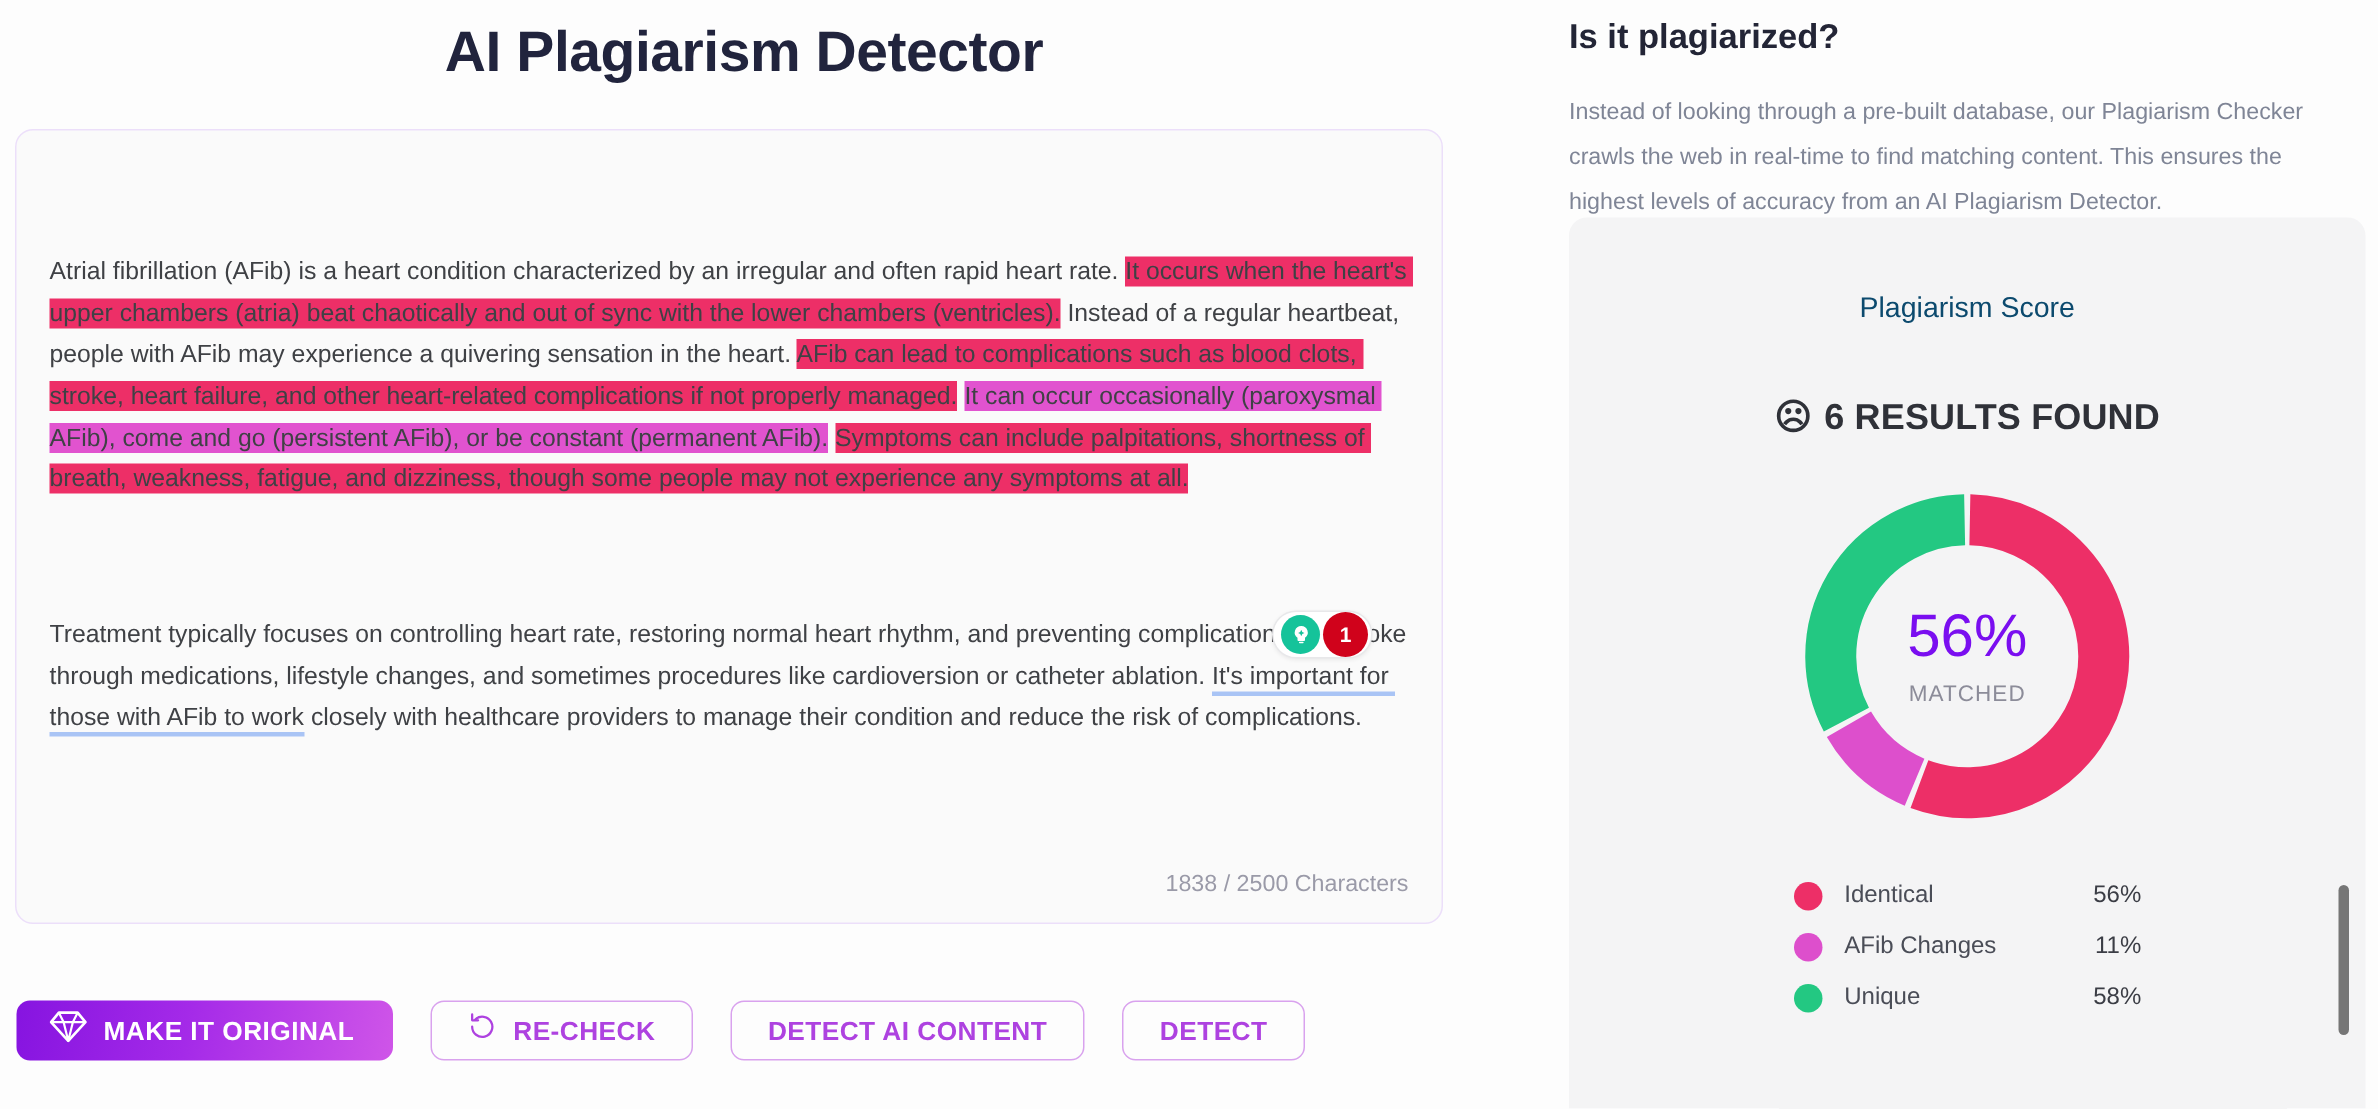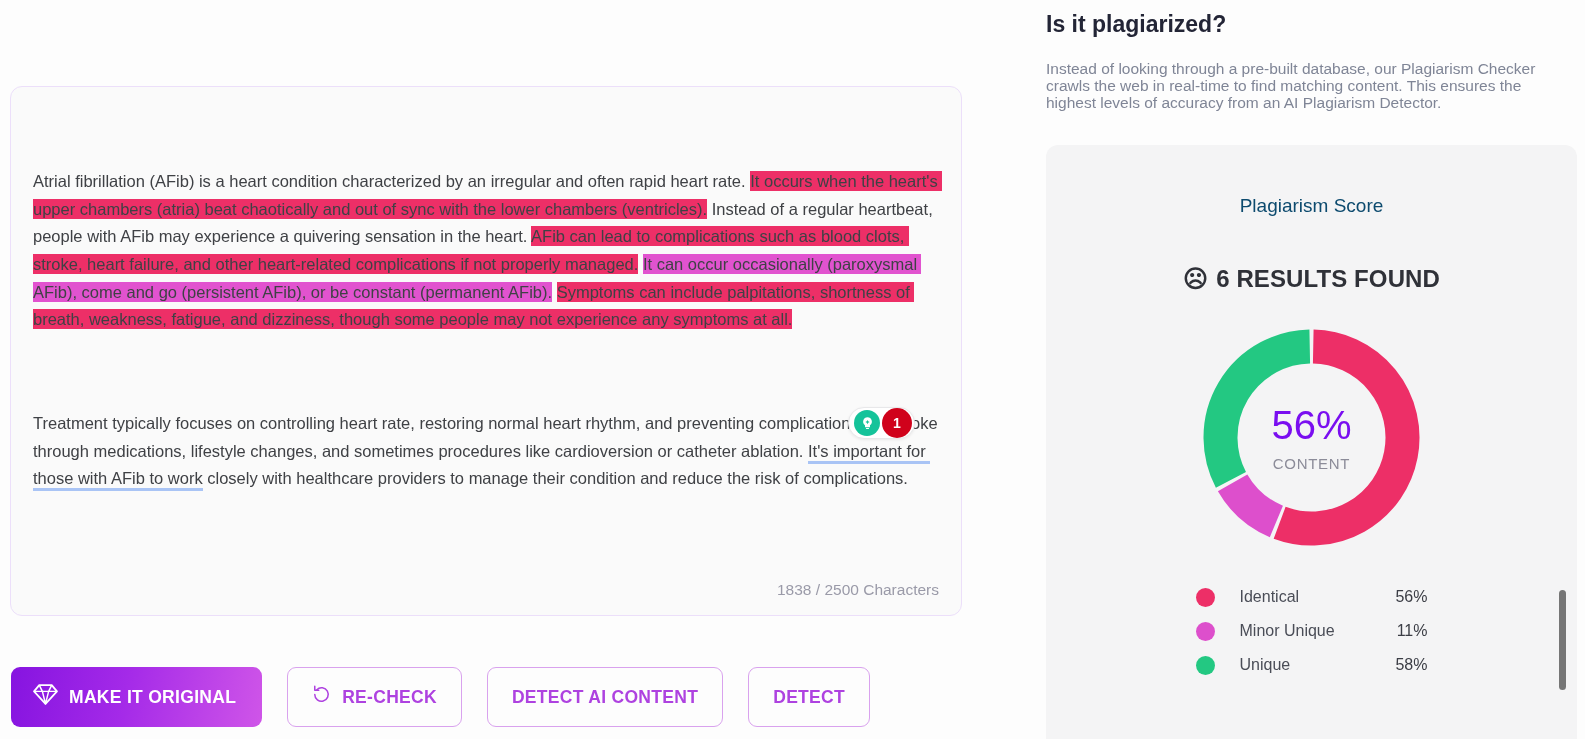--- a/index.html
+++ b/index.html
@@ -104,21 +104,21 @@
   }
   .btn-row {
     position: absolute;
     left: 11px;
     top: 667px;
     display: flex;
     align-items: center;
     gap: 25px;
   }
   .btn {
-    height: 60px;
+    height: 40px;
     border-radius: 9px;
     display: inline-flex;
     align-items: center;
     justify-content: center;
     gap: 11px;
     font-size: 17.5px;
     font-weight: 700;
     letter-spacing: 0.3px;
     cursor: pointer;
     background: #fdfdfd;
@@ -143,21 +143,21 @@
   }
   .side-title {
     font-size: 23px;
     font-weight: 700;
     color: #232536;
     margin: 0;
     padding-top: 11px;
   }
   .side-desc {
     font-size: 15.5px;
-    line-height: 17px;
+    line-height: 30px;
     color: #7f8596;
     margin: 22px 0 0 0;
   }
   .score-card {
     position: absolute;
     left: 34px;
     top: 145px;
     width: 531px;
     height: 594px;
     background: #f4f4f5;
@@ -208,21 +208,20 @@
   .legend {
     width: 232px;
     margin: 26px auto 0 auto;
   }
   .legend-row {
     display: flex;
     align-items: center;
     height: 34px;
     font-size: 16px;
     color: #4a4d57;
-    gap: 10px;
   }
   .legend-dot {
     width: 19px; height: 19px;
     border-radius: 50%;
     flex: 0 0 19px;
     margin-right: 15px;
   }
   .legend-name { flex: 1 1 auto; }
   .legend-val { color: #3b3d45; }
   .scrollbar {
@@ -235,20 +234,21 @@
     background: #767676;
   }
 </style>
 </head>
 <body>
 
 <div class="page">
 
   <div class="left-col">
 
+    <h1 class="app-title">AI Plagiarism Detector</h1>
 
     <div class="editor-card">
       <div class="editor-text">
         <p><span>Atrial fibrillation (AFib) is a heart condition characterized by an irregular and often rapid heart rate. </span><mark class="hl-identical">It occurs when the heart's upper chambers (atria) beat chaotically and out of sync with the lower chambers (ventricles).</mark><span> Instead of a regular heartbeat, people with AFib may experience a quivering sensation in the heart. </span><mark class="hl-identical">AFib can lead to complications such as blood clots, stroke, heart failure, and other heart-related complications if not properly managed.</mark><span> </span><mark class="hl-minor">It can occur occasionally (paroxysmal AFib), come and go (persistent AFib), or be constant (permanent AFib).</mark><span> </span><mark class="hl-identical">Symptoms can include palpitations, shortness of breath, weakness, fatigue, and dizziness, though some people may not experience any symptoms at all.</mark></p>
         <p><span>Treatment typically focuses on controlling heart rate, restoring normal heart rhythm, and preventing complications like stroke through medications, lifestyle changes, and sometimes procedures like cardioversion or catheter ablation. </span><span class="underline-sugg">It's important for those with AFib to work</span><span> closely with healthcare providers to manage their condition and reduce the risk of complications.</span></p>
       </div>
 
       <div class="grammar-widget">
         <span class="gw-bulb">
           <svg width="15" height="15" viewBox="0 0 24 24" aria-hidden="true">
@@ -307,33 +307,33 @@
       </div>
 
       <div class="donut-wrap">
         <svg id="donut-svg" width="233" height="233" viewBox="0 0 233 233" aria-hidden="true">
             <path d="M 118.24696725837175 25.51677019693038 A 91 91 0 1 1 84.63112830538843 201.73716922160418" fill="none" stroke="#ed2f67" stroke-width="34"></path>
             <path d="M 81.38255014848698 200.4509661405184 A 91 91 0 0 1 37.612395846860124 161.86238431759853" fill="none" stroke="#dd4fcc" stroke-width="34"></path>
             <path d="M 35.929180056348144 158.80062616094037 A 91 91 0 0 1 114.75303274162818 25.51677019693038" fill="none" stroke="#23c882" stroke-width="34"></path>
           </svg>
         <div class="donut-center">
           <div class="donut-pct">56%</div>
-          <div class="donut-sub">CONTENT</div>
+          <div class="donut-sub">MATCHED</div>
         </div>
       </div>
 
       <div class="legend" id="chart-legend">
           <div class="legend-row">
             <span class="legend-dot" style="background: rgb(237, 47, 103);"></span>
             <span class="legend-name">Identical</span>
             <span class="legend-val">56%</span>
           </div>
           <div class="legend-row">
             <span class="legend-dot" style="background: rgb(221, 79, 204);"></span>
-            <span class="legend-name">Minor Unique</span>
+            <span class="legend-name">AFib Changes</span>
             <span class="legend-val">11%</span>
           </div>
           <div class="legend-row">
             <span class="legend-dot" style="background: rgb(35, 200, 130);"></span>
             <span class="legend-name">Unique</span>
             <span class="legend-val">58%</span>
           </div>
         </div>
     </div>
 

